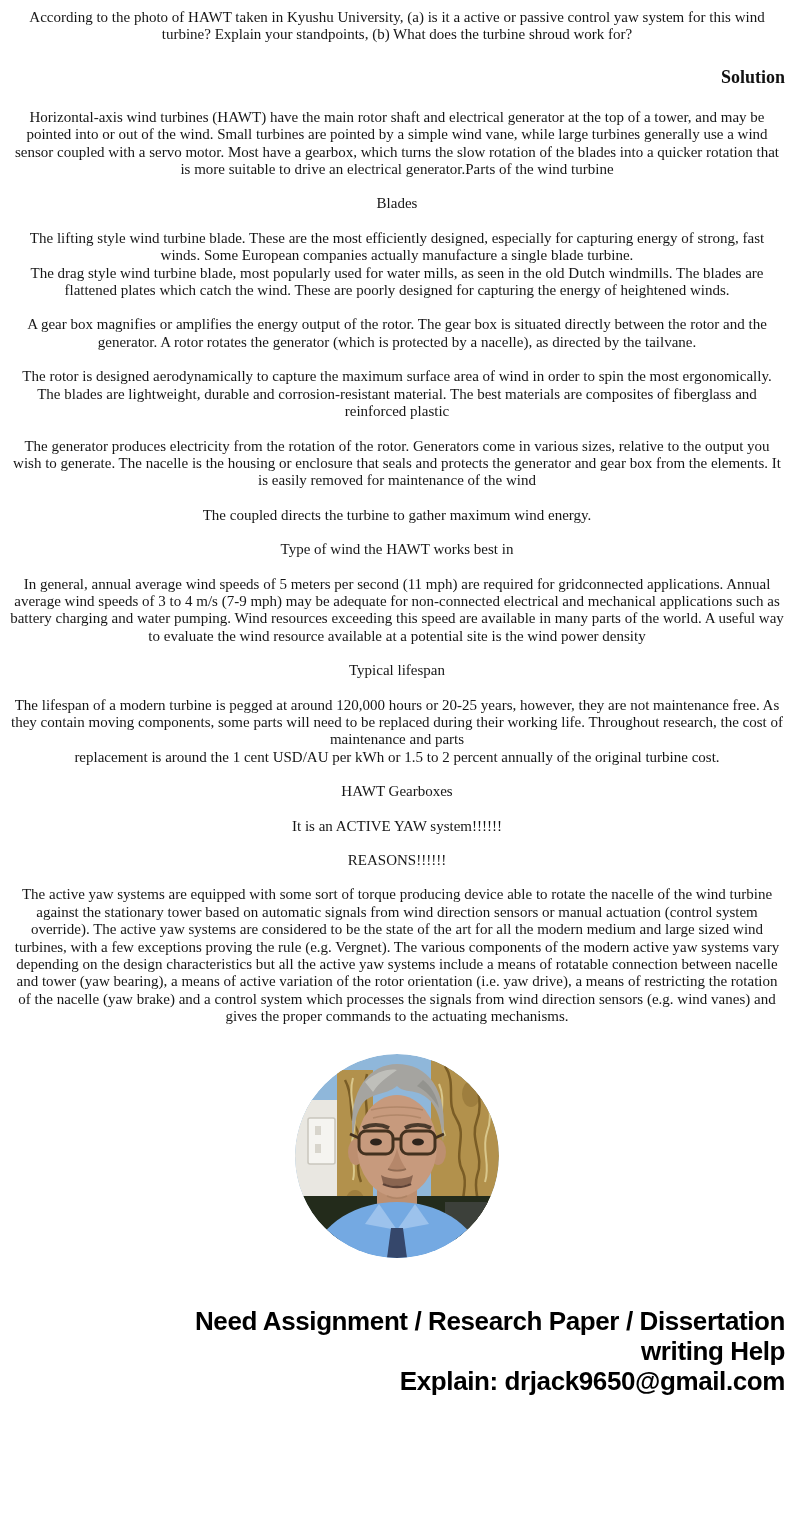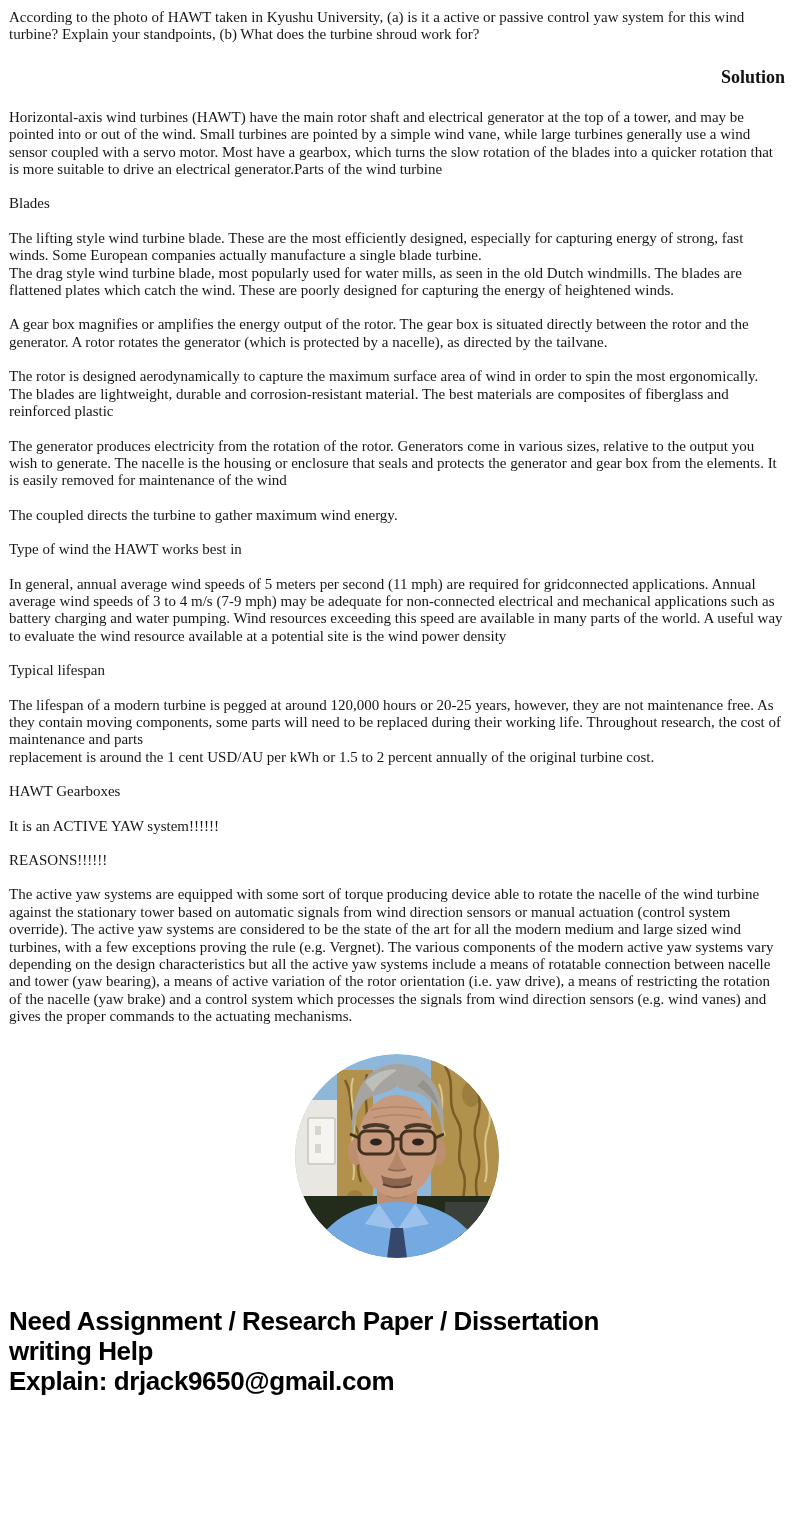--- a/index.html
+++ b/index.html
@@ -15,41 +15,42 @@
   }
   .page {
     padding: 9px 9px 26px 9px;
     box-sizing: border-box;
   }
   .content p {
     font-size: 15px;
     line-height: 17.4px;
     margin: 17px 0;
     white-space: pre-line;
+    text-align: center;
   }
   .content p.question {
     margin-top: 0;
   }
   h2.solution-heading {
     font-size: 18px;
     font-weight: 700;
     margin: 23px 0 21px 0;
     color: #111;
     text-align: right;
   }
   .avatar-wrap {
     width: 204px;
     height: 204px;
     margin: 28px auto 0 auto;
     border-radius: 50%;
     overflow: hidden;
   }
   .footer {
     margin-top: 48px;
-    text-align: left;
+    text-align: right;
     font-family: "Liberation Sans", sans-serif;
     font-weight: 700;
     font-size: 26px;
     line-height: 30px;
     letter-spacing: -0.4px;
     color: #000;
   }
 </style>
 </head>
 <body>

